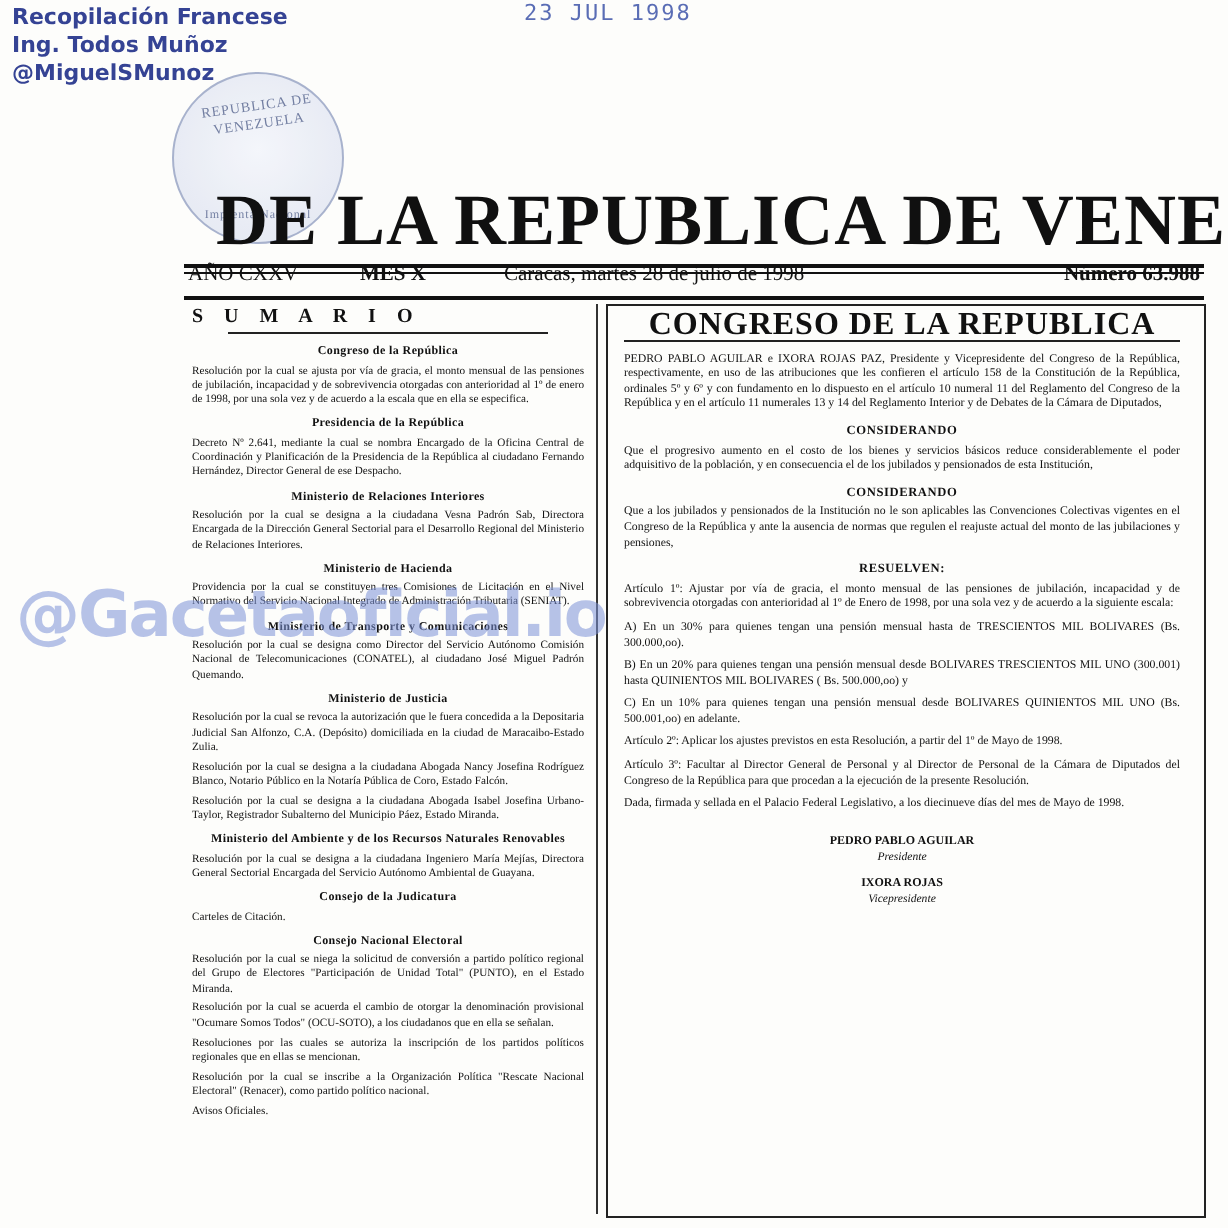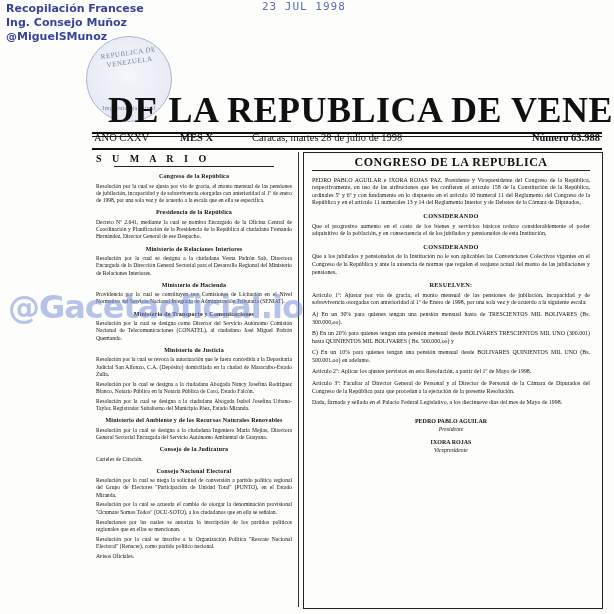--- a/index.html
+++ b/index.html
@@ -103,41 +103,41 @@
     text-align:left;font-size:10px;letter-spacing:4px;font-weight:bold;
     margin-bottom:4px;
   }
   .sum-rule{height:1px;background:#222;margin:2px 18px 6px 18px;}
   .org{
     text-align:center;font-weight:bold;font-size:6px;margin:5px 0 2px 0;
     letter-spacing:.2px;
   }
   .item{margin:0 0 2.5px 0;}
   .hdr-right{
-    text-align:center;font-weight:bold;font-size:12px;letter-spacing:.5px;
+    text-align:center;font-weight:bold;font-size:16px;letter-spacing:.5px;
     margin:4px 0 2px 0;
   }
   .hdr-rule{height:1px;background:#222;margin:3px 6px 6px 6px;}
   .r-block{margin:0 6px 4px 6px;}
   .r-center{text-align:center;font-weight:bold;margin:5px 0 3px 0;font-size:6.3px;letter-spacing:.3px;}
   .r-art{margin:0 6px 4px 6px;}
   .sig{
     text-align:center;font-size:5.8px;line-height:8px;margin-top:10px;
   }
   .sig b{font-size:6px;}
   .sig .role{font-style:italic;}
 </style>
 </head>
 <body>
 
 <div class="page">
 
   <div class="wm-top" id="wm-top">
       <div>Recopilación Francese</div>
-      <div>Ing. Consejo Muñoz</div>
+      <div>Ing. Todos Muñoz</div>
       <div>@MiguelSMunoz</div>
     </div>
   <div class="wm-date">23 JUL 1998</div>
   <div class="wm-big">@Gacetaoficial.io</div>
 
   <div class="masthead">
     <div class="seal">
       <div class="seal-txt">REPUBLICA DE VENEZUELA</div>
       <div class="seal-txt2">Imprenta Nacional</div>
     </div>

